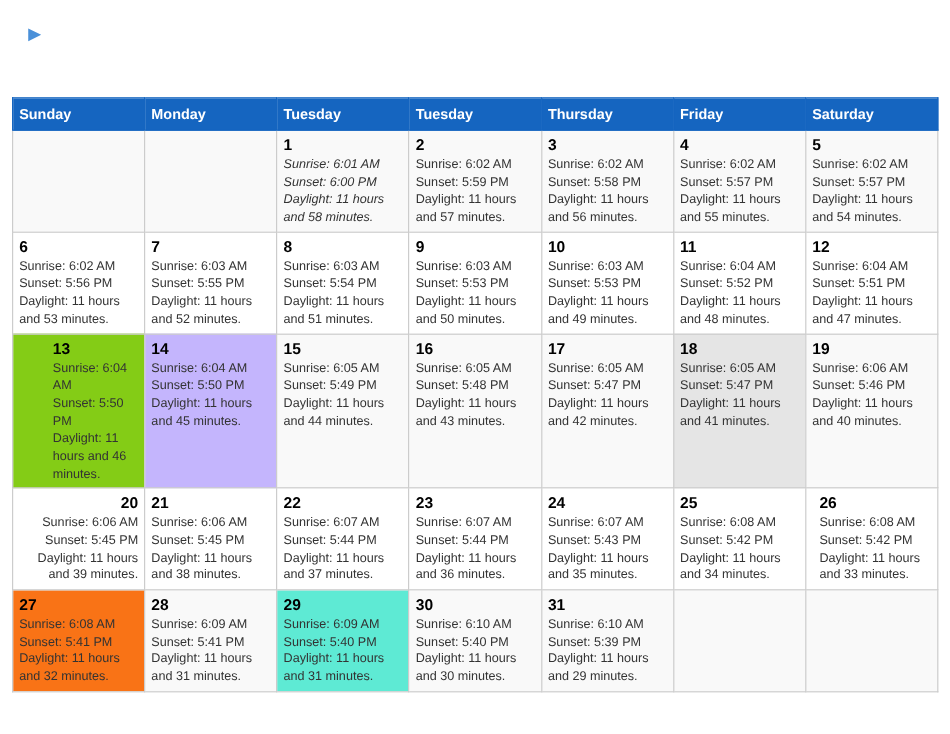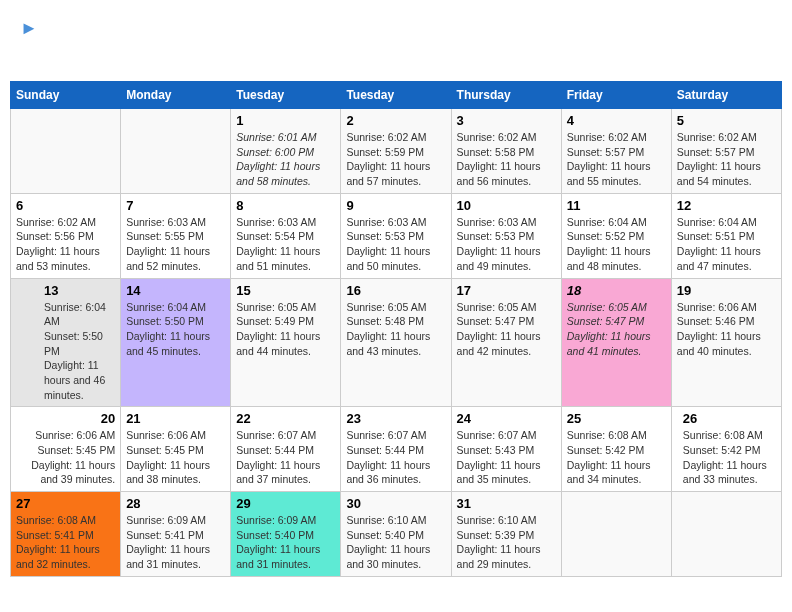--- a/index.html
+++ b/index.html
@@ -189,21 +189,21 @@
 Daylight: 11 hours and 48 minutes.</div>
         </td>
         <td style="background: rgb(255, 255, 255);">
           <div class="day-number">12</div>
           <div class="day-info" style="white-space: pre-line;">Sunrise: 6:04 AM
 Sunset: 5:51 PM
 Daylight: 11 hours and 47 minutes.</div>
         </td>
       </tr>
       <tr>
-        <td style="background: #e5e5e5; padding-left: 33px;">
+        <td style="background: #84cc16; padding-left: 33px;">
           <div class="day-number">13</div>
           <div class="day-info" style="white-space: pre-line;">Sunrise: 6:04 AM
 Sunset: 5:50 PM
 Daylight: 11 hours and 46 minutes.</div>
         </td>
         <td style="background: #c4b5fd;">
           <div class="day-number">14</div>
           <div class="day-info" style="white-space: pre-line;">Sunrise: 6:04 AM
 Sunset: 5:50 PM
 Daylight: 11 hours and 45 minutes.</div>
@@ -219,21 +219,21 @@
           <div class="day-info" style="white-space: pre-line;">Sunrise: 6:05 AM
 Sunset: 5:48 PM
 Daylight: 11 hours and 43 minutes.</div>
         </td>
         <td style="background: rgb(249, 249, 249);">
           <div class="day-number">17</div>
           <div class="day-info" style="white-space: pre-line;">Sunrise: 6:05 AM
 Sunset: 5:47 PM
 Daylight: 11 hours and 42 minutes.</div>
         </td>
-        <td style="background: #f9a8d4; font-style: italic;">
+        <td style="background: #e5e5e5;">
           <div class="day-number">18</div>
           <div class="day-info" style="white-space: pre-line;">Sunrise: 6:05 AM
 Sunset: 5:47 PM
 Daylight: 11 hours and 41 minutes.</div>
         </td>
         <td style="background: rgb(249, 249, 249);">
           <div class="day-number">19</div>
           <div class="day-info" style="white-space: pre-line;">Sunrise: 6:06 AM
 Sunset: 5:46 PM
 Daylight: 11 hours and 40 minutes.</div>

